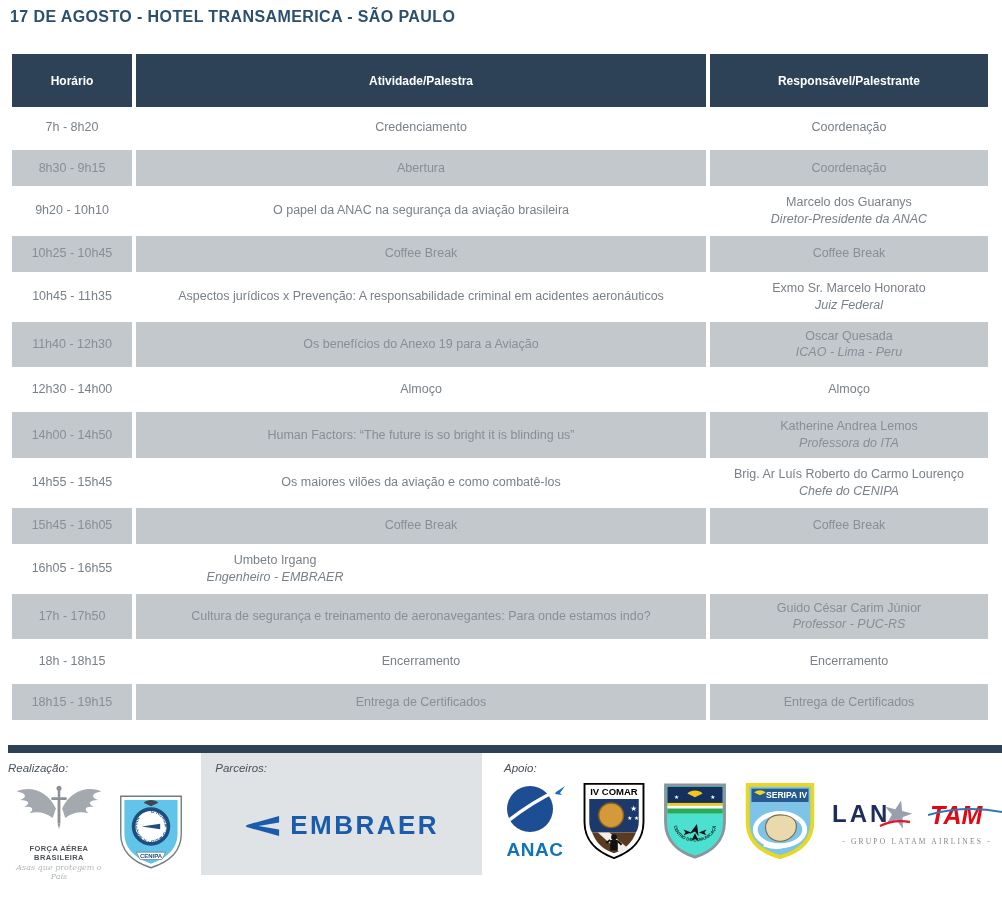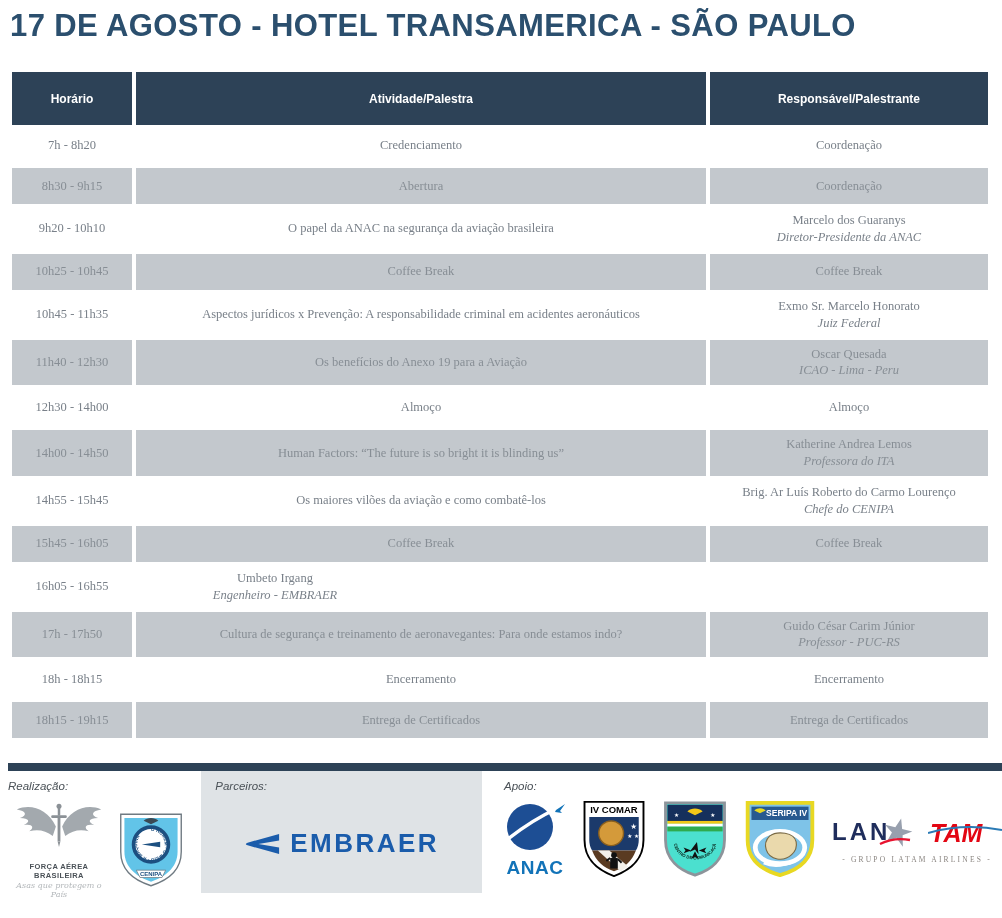--- a/index.html
+++ b/index.html
@@ -2,37 +2,37 @@
 <html><head>
 <meta charset="utf-8">
 <style>
   * { box-sizing: border-box; }
   html,body { margin:0; padding:0; background:#ffffff; }
   body { width:1002px; font-family:"Liberation Sans", sans-serif; }
 
   .page { width:1002px; }
 
   .page-title {
-    font-size:31px; font-weight:bold; color:#2b4f6e;
+    font-size:16px; font-weight:bold; color:#2b4f6e;
     letter-spacing:0.4px; margin:8px 0 28px 10px;
   }
 
   
   .sched { margin-left:12px; width:976px; }
   .hrow { display:flex; gap:4px; }
   .th {
     background:#2d4257; color:#ffffff; font-weight:bold; font-size:12px;
     height:53px; display:flex; align-items:center; justify-content:center;
     text-align:center;
   }
   .row { display:flex; gap:4px; min-height:41px; }
   .row.shaded { margin:2px 0; min-height:36px; }
   .cell {
     display:flex; flex-direction:column; align-items:center; justify-content:center;
-    text-align:center; font-size:12.5px; color:#798089; padding:6px 10px; line-height:1.35;font-family:Liberation Serif, serif;
+    text-align:center; font-size:12.5px; color:#798089; padding:6px 10px; line-height:1.35;
   }
   .row.shaded .cell { background:#c3c8cd; color:#878e95; }
   .c-time   { flex:0 0 120px; }
   .c-activity { flex:0 0 570px; }
   .c-speaker { flex:0 0 278px; }
   .th.c-time, .th.c-activity, .th.c-speaker { padding:0; }
   .sp-role { font-style:italic; }
 
   
   .divider { height:8px; background:#2d4257; margin:25px 0 0 8px; }

